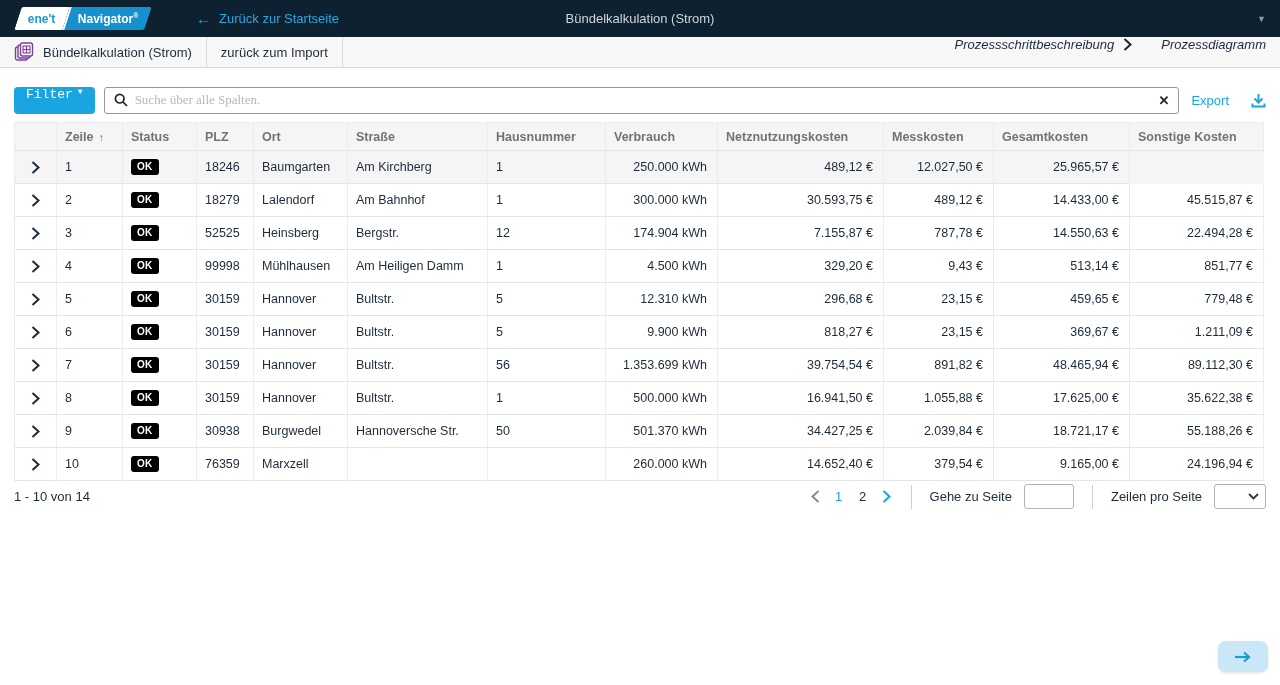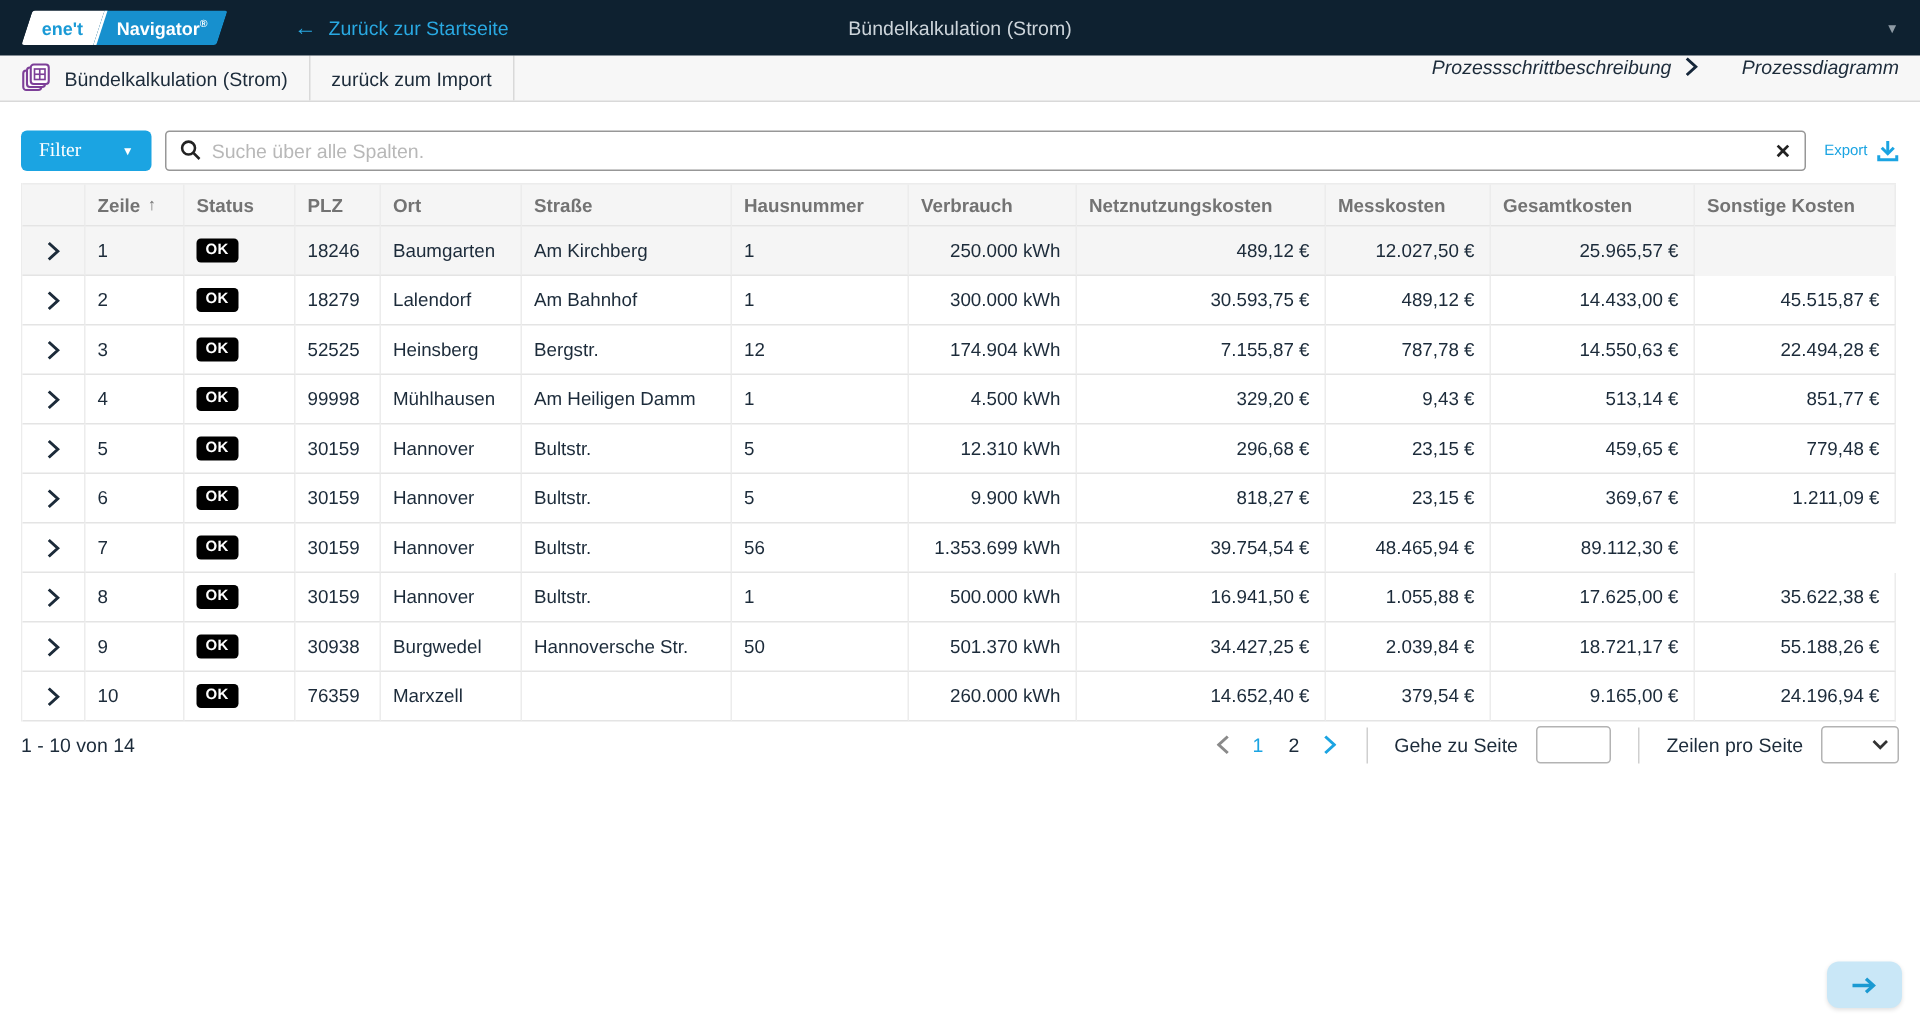--- a/index.html
+++ b/index.html
@@ -36,35 +36,35 @@
   }
   .subbar .cell { display:flex; align-items:center; gap:9px; }
   .subbar .vdiv { width:1px; background:#d9d9d9; margin:0 14px; }
   .subbar .right { margin-left:auto; display:flex; align-items:flex-start;font-style:italic; }
   .chev-right-sm { display:inline-flex; align-items:center; }
 
   
   .toolbar { display:flex; align-items:center; margin:18px 14px 0 14px; gap:9px; height:28px; }
   .filter-btn {
     background:#1ba4e2; color:#ffffff; border:none; border-radius:4px;
-    height:27px; padding:0 12px; font-size:13px; display:flex; align-items:center; gap:27px; cursor:pointer;
-    font-family:Liberation Serif, serif;
+    height:27px; padding:0 12px; font-size:13px; display:flex; align-items:flex-start; gap:5px; cursor:pointer;
+    font-family:Liberation Mono, monospace;
   }
   .filter-btn .caret { font-size:8px; }
   .search-wrap {
     flex:1; height:27px; border:1px solid #979797; border-radius:3px; background:#fff;
     display:flex; align-items:center; padding:0 9px; gap:7px;
   }
   .search-wrap input {
     flex:1; border:none; outline:none; font-size:13px; color:#be185d; background:transparent;
-    font-family:Liberation Sans, sans-serif;
+    font-family:Liberation Serif, serif;
   }
   .search-wrap input::placeholder { color:#b8b8b8; }
   .clear-x { font-size:13px; font-weight:bold; color:#222; cursor:pointer; line-height:1; }
-  .export { display:flex; align-items:center; gap:6px; color:#1ba4e2; font-size:10px; cursor:pointer; padding-left:3px; }
+  .export { display:flex; align-items:center; gap:22px; color:#1ba4e2; font-size:13px; cursor:pointer; padding-left:3px; }
 
   
   .tablegrid { margin:8px 14px 0 14px; width:1250px; font-size:12.5px; border-left:1px solid #ececec; }
   .thead, .tr {
     display:grid;
     grid-template-columns:42px 66px 74px 57px 94px 140px 118px 112px 166px 110px 136px 134px;
   }
   .thead { background:#f5f5f5; height:29px; font-weight:bold; color:#737373; border-top:1px solid #ececec; }
   .th, .td { display:flex; align-items:center; padding-left:8px; border-right:1px solid #ececec; border-bottom:1px solid #e4e4e4; overflow:hidden; white-space:nowrap; }
   .tr { height:33px; background:#ffffff; }
@@ -332,20 +332,21 @@
     <div class="td">7</div>
     <div class="td">
       <span class="badge">OK</span>
     </div>
     <div class="td">30159</div>
     <div class="td">Hannover</div>
     <div class="td">Bultstr.</div>
     <div class="td">56</div>
     <div class="td num">1.353.699 kWh</div>
     <div class="td num">39.754,54 €</div>
+    <div class="td num">891,82 €</div>
     <div class="td num">48.465,94 €</div>
     <div class="td num">89.112,30 €</div>
   </div>
 
   <div class="tr">
     <div class="td expand-cell">
       <svg width="9" height="13" viewBox="0 0 9 13">
         <polyline points="1.5,1 7.5,6.5 1.5,12" fill="none" stroke="#1c2b3a" stroke-width="2"></polyline>
       </svg>
     </div>

